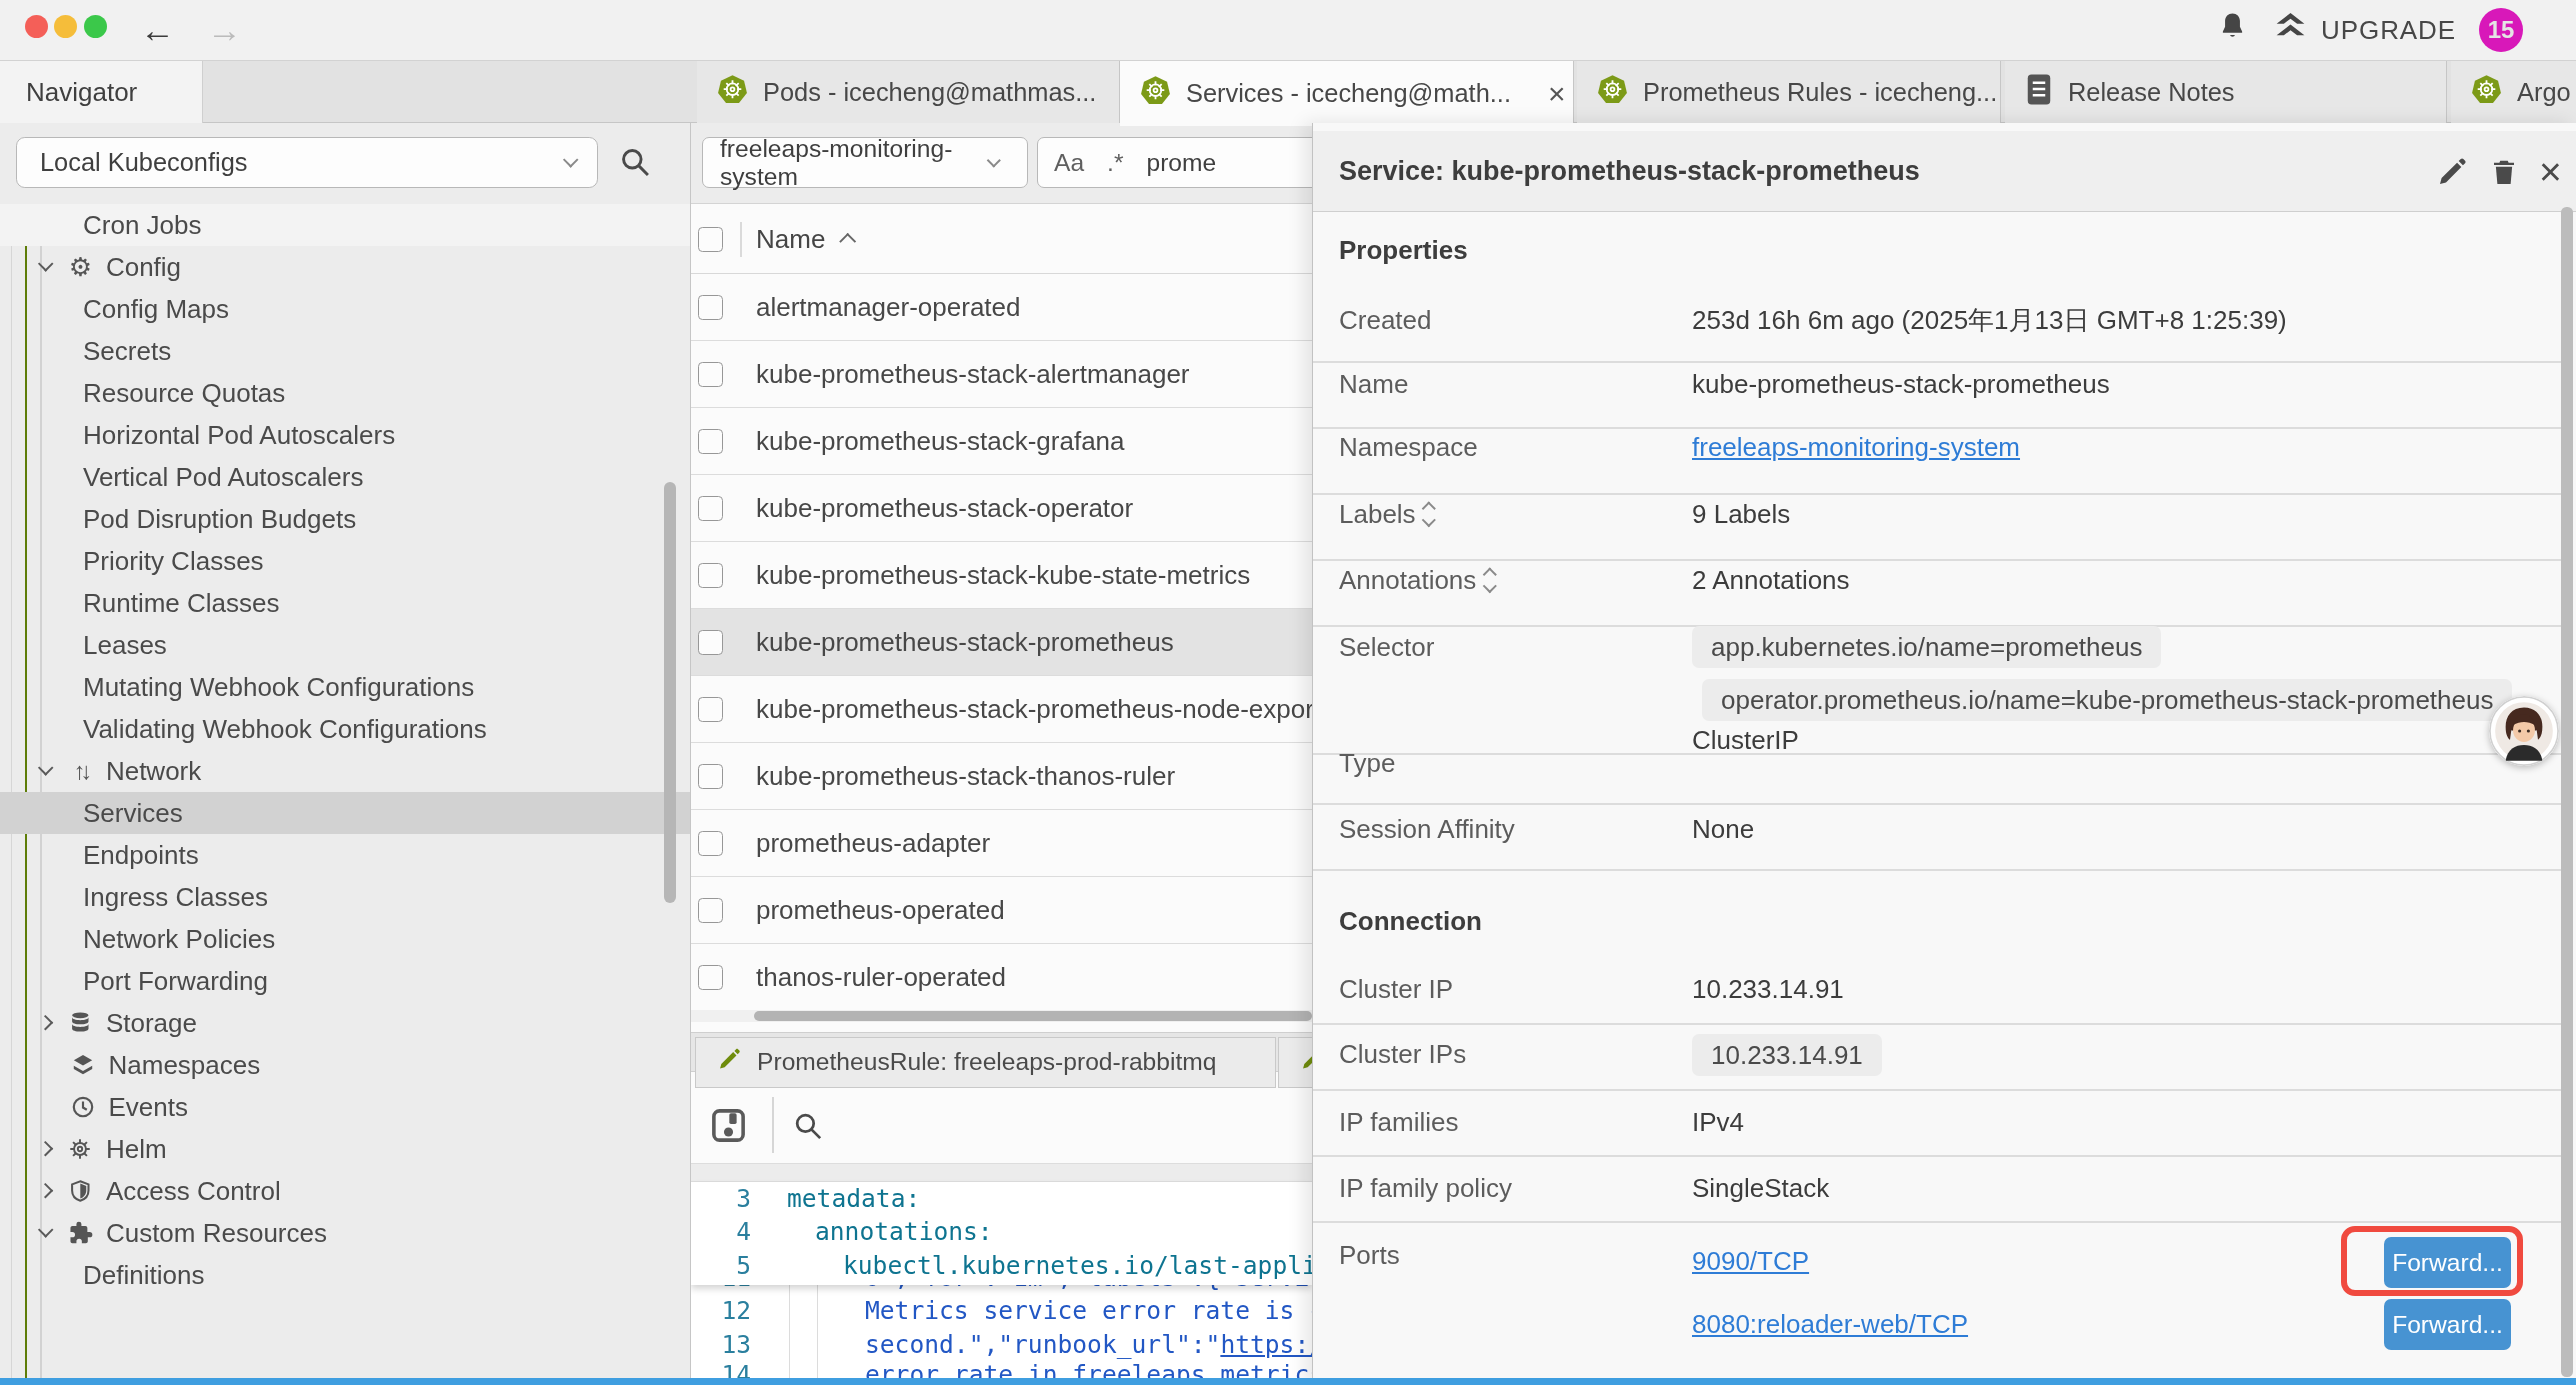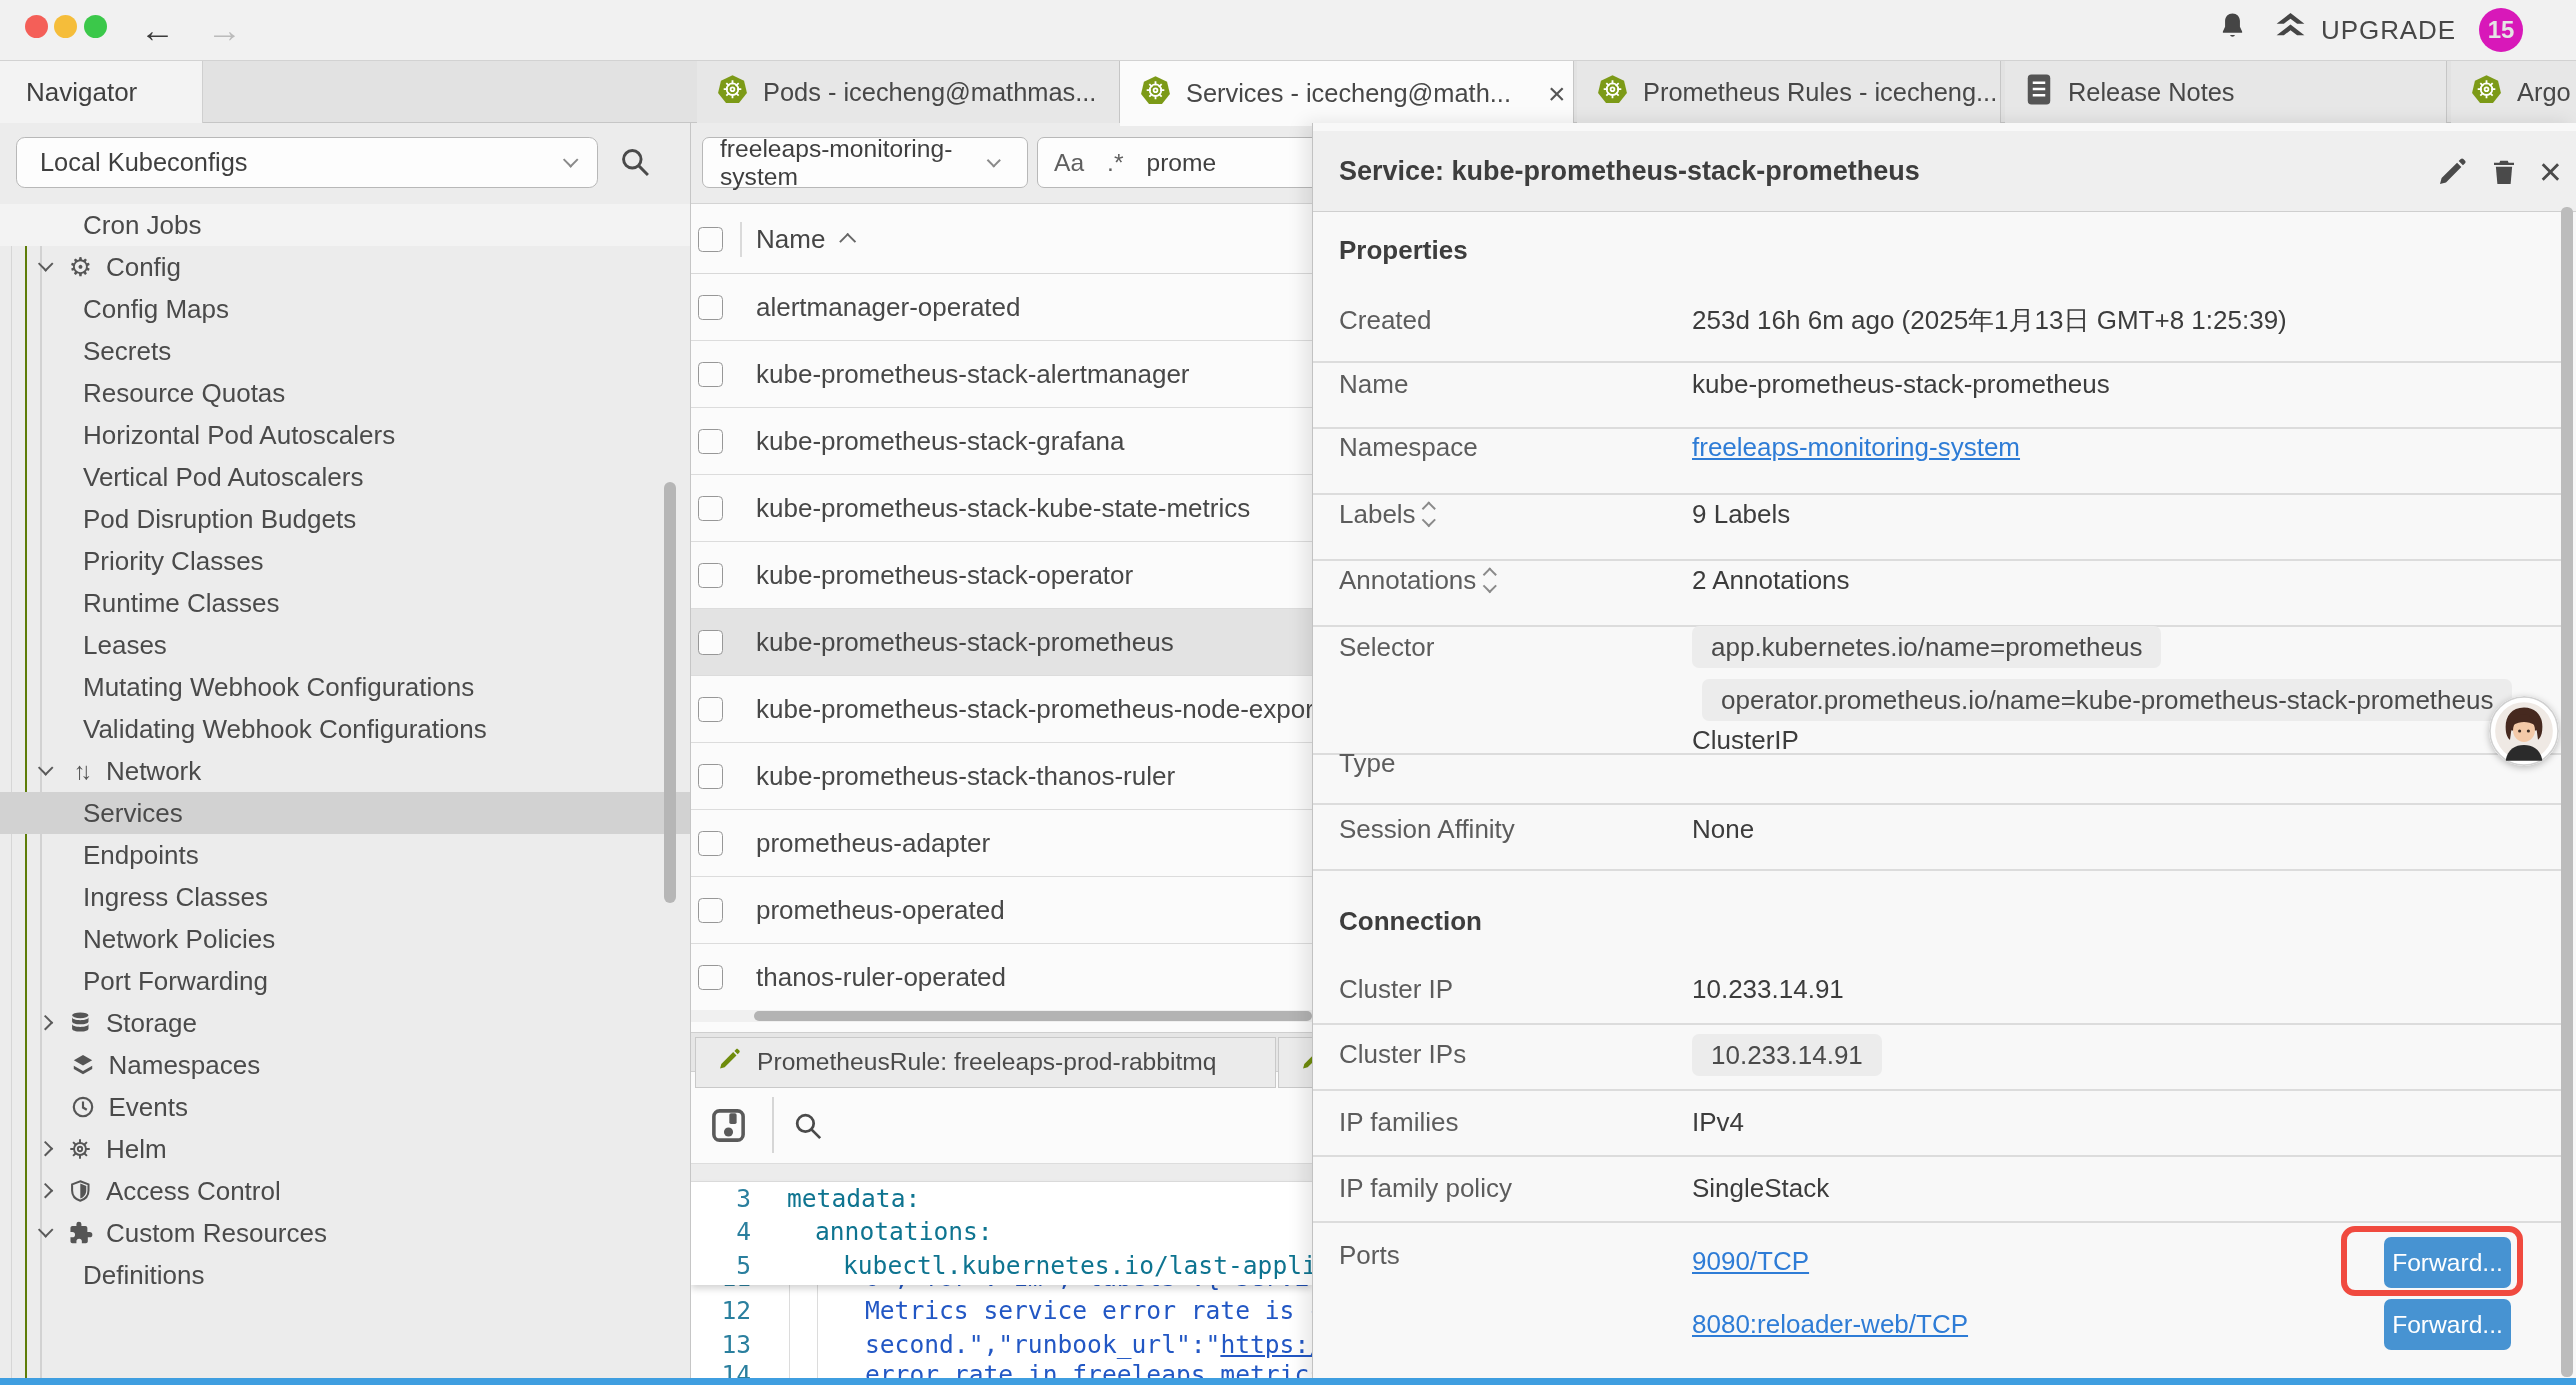--- a/index.html
+++ b/index.html
@@ -396,25 +396,25 @@
       <div class="srow">
           <div class="cbox"></div>
           <span class="nm">kube-prometheus-stack-alertmanager</span>
         </div>
       <div class="srow">
           <div class="cbox"></div>
           <span class="nm">kube-prometheus-stack-grafana</span>
         </div>
       <div class="srow">
           <div class="cbox"></div>
+          <span class="nm">kube-prometheus-stack-operator</span>
+        </div>
+      <div class="srow">
+          <div class="cbox"></div>
           <span class="nm">kube-prometheus-stack-kube-state-metrics</span>
-        </div>
-      <div class="srow">
-          <div class="cbox"></div>
-          <span class="nm">kube-prometheus-stack-operator</span>
         </div>
       <div class="srow selected">
           <div class="cbox"></div>
           <span class="nm">kube-prometheus-stack-prometheus</span>
         </div>
       <div class="srow">
           <div class="cbox"></div>
           <span class="nm">kube-prometheus-stack-prometheus-node-expor</span>
         </div>
       <div class="srow">

